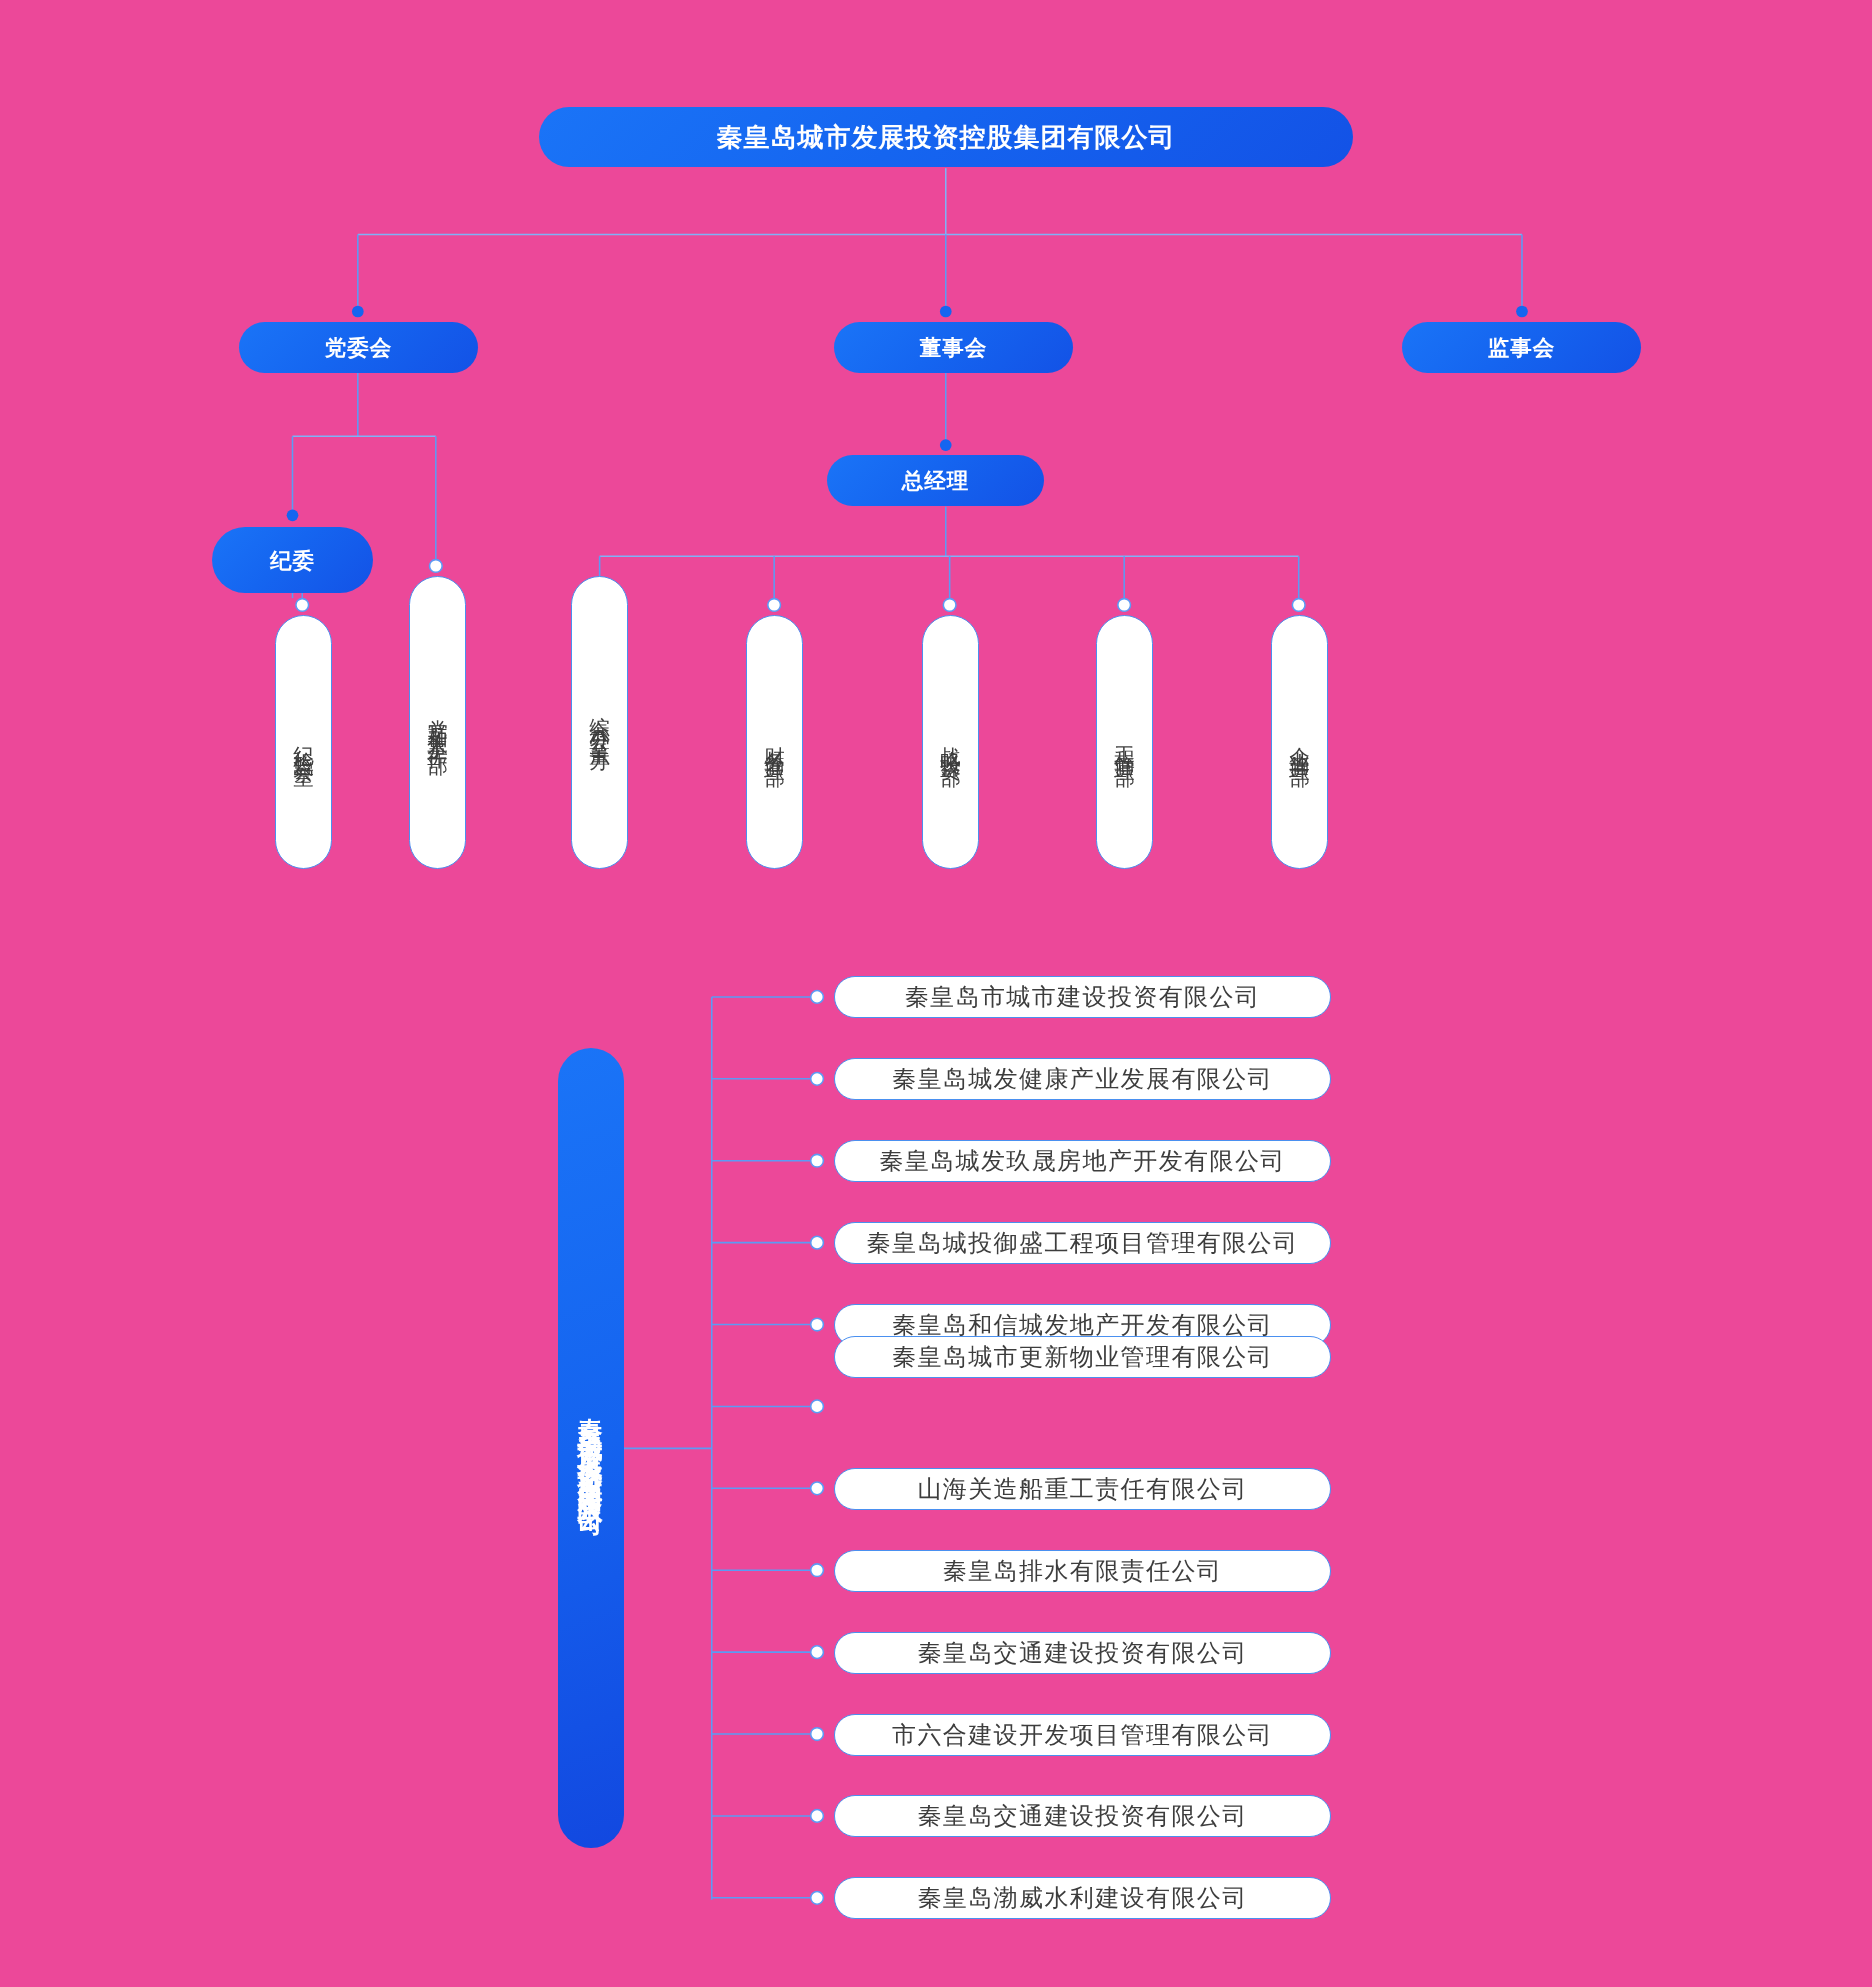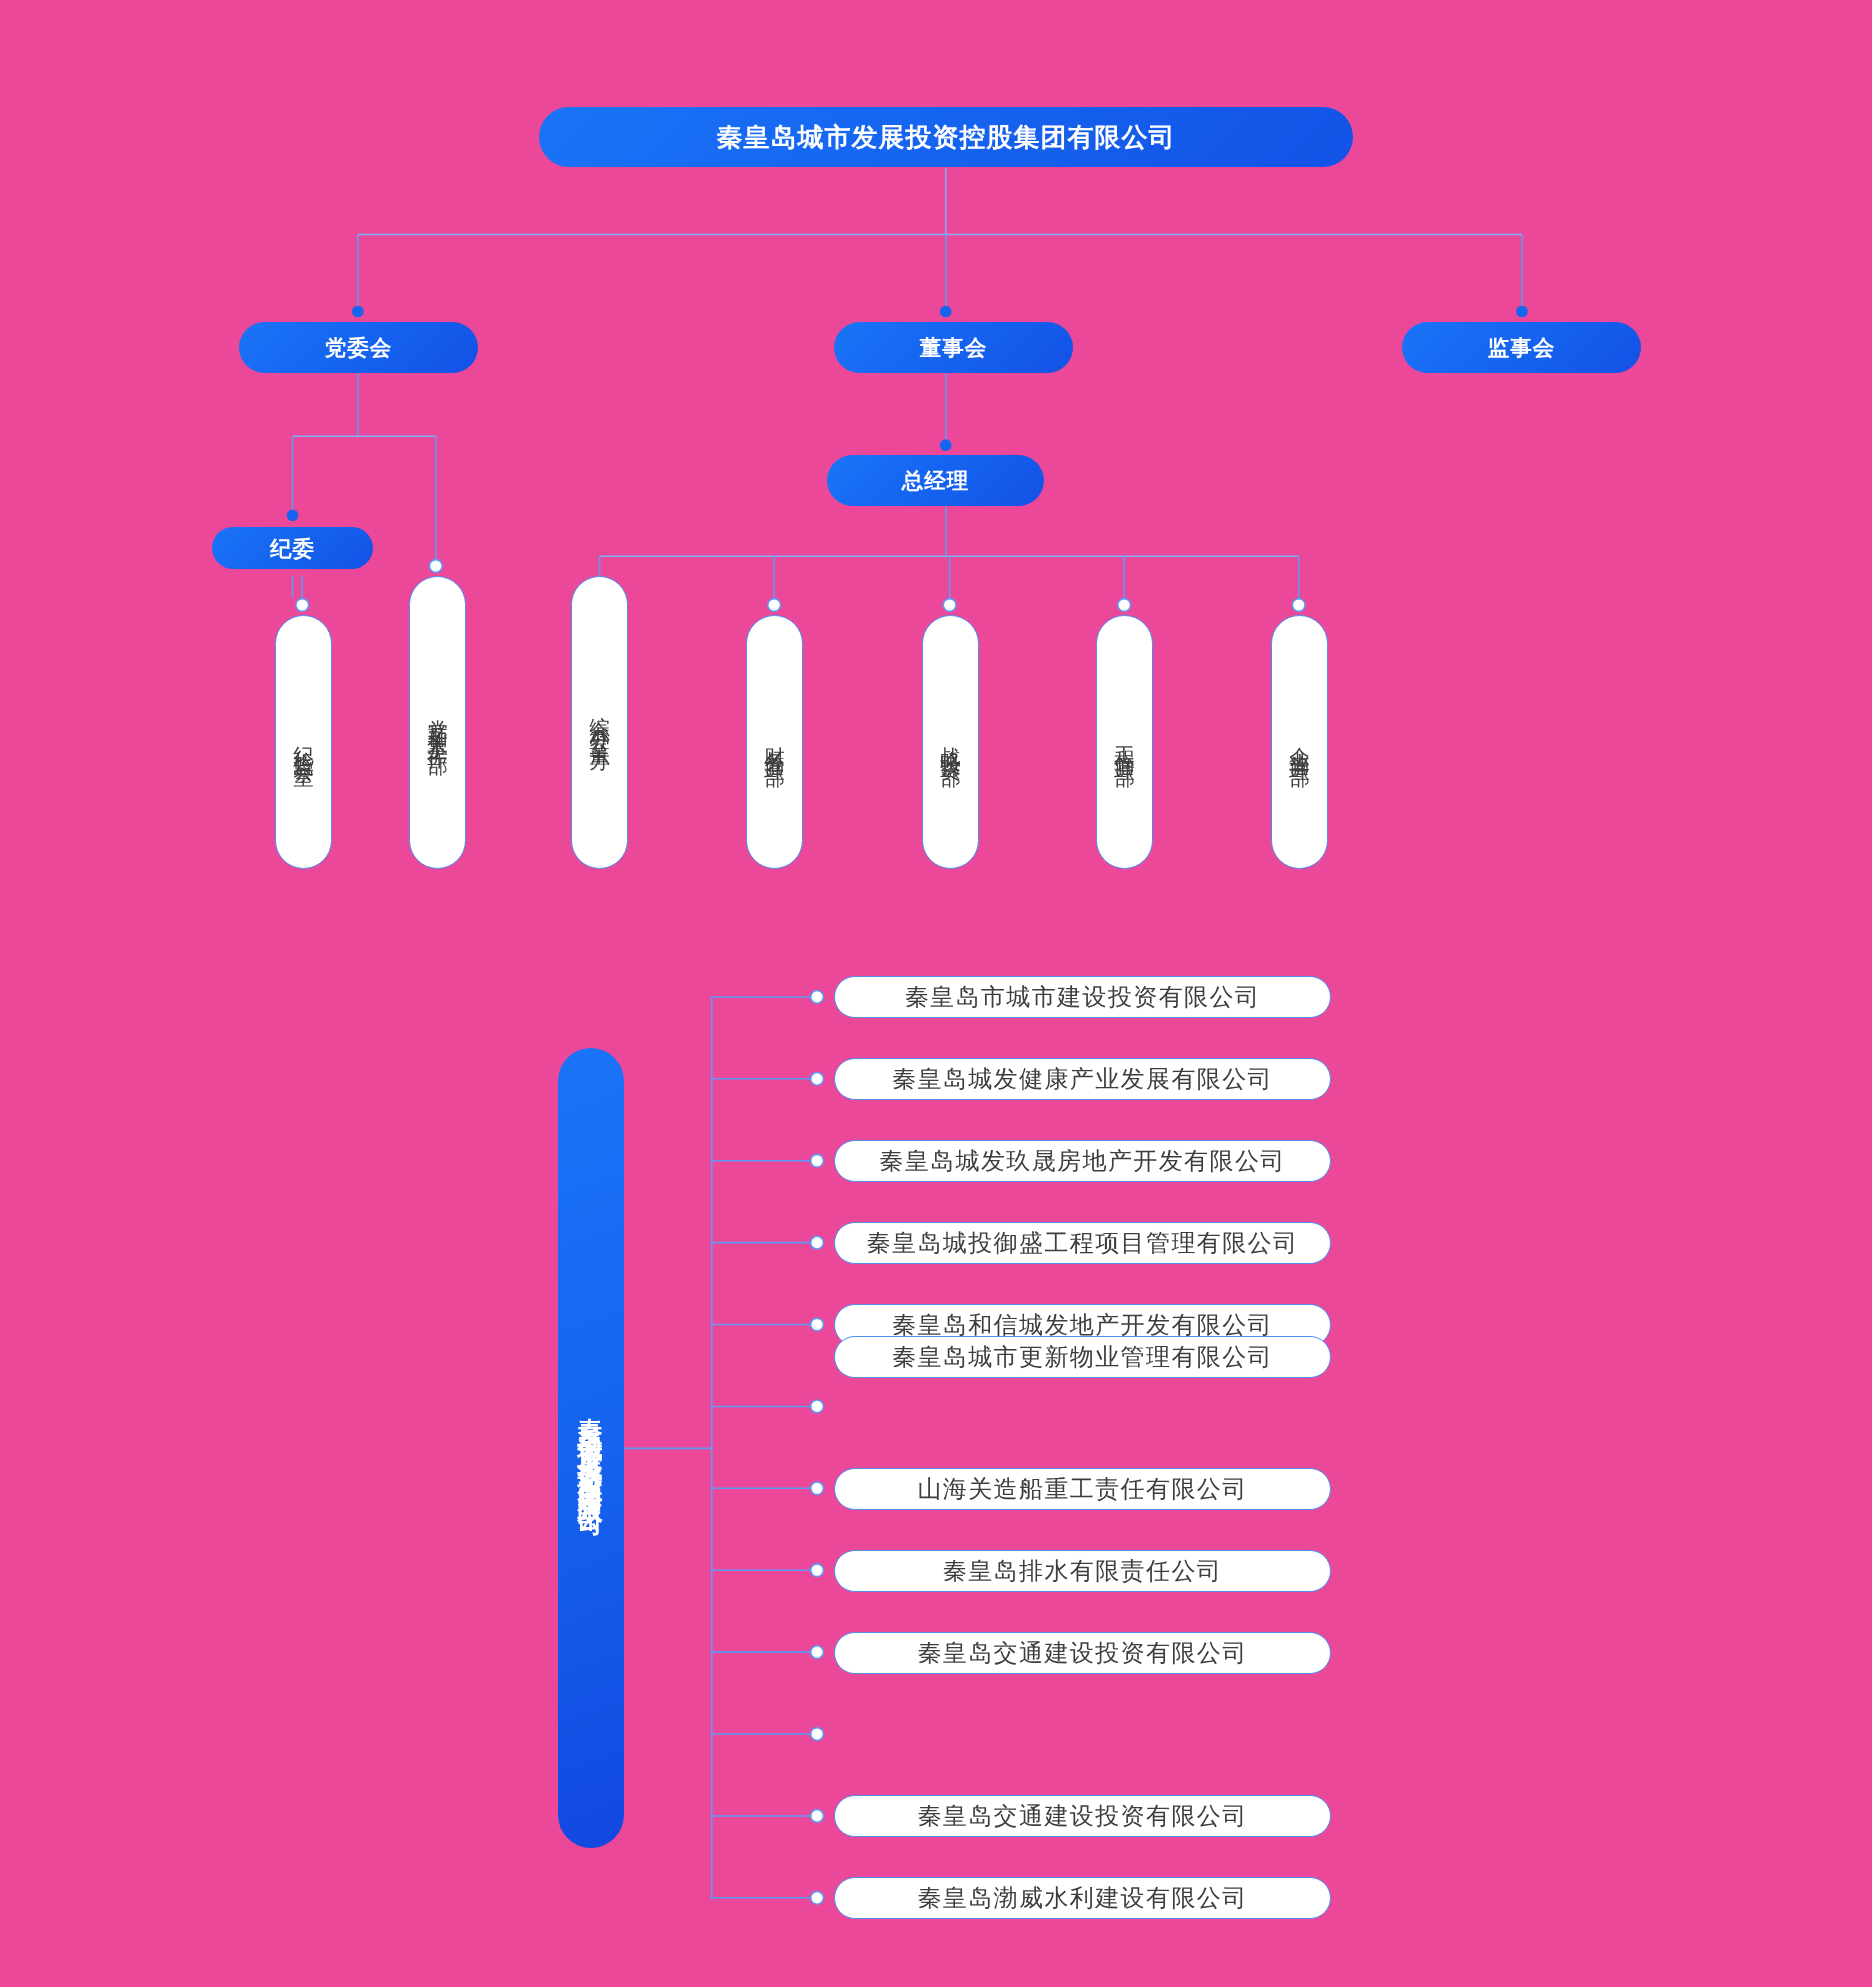--- a/index.html
+++ b/index.html
@@ -76,21 +76,21 @@
   
   #root-node{
     left:539px;  top:107px;  width:814px;  height:60px;
     font-size:26px;
   }
   .tier2{ top:322px; height:51px; font-size:21.5px; }
   #node-party{      left:239px;  width:239px; }
   #node-board{      left:834px;  width:239px; }
   #node-supervisor{ left:1402px; width:239px; }
 
-  #node-discipline{ left:212px; top:527px; width:161px; height:42px; font-size:21.5px; }
+  #node-discipline{ left:212px; top:527px; width:161px; height:66px; font-size:21.5px; }
   #node-gm{         left:827px; top:455px; width:217px; height:51px; font-size:21.5px; }
 
   .deptbox{ top:615px; width:57px; height:254px; font-size:20.5px; }
   #dept-jjjcs { left:275px;  }
   #dept-dqrs  { left:409px;  height:293px; top:576px; }
   #dept-zhbgs { left:571px;  height:293px; top:576px; }
   #dept-cwglb { left:746px;  }
   #dept-zltzb { left:922px;  }
   #dept-gcglb { left:1096px; }
   #dept-qyglb { left:1271px; }
@@ -211,17 +211,18 @@
 
   <div class="node pill-outline sub-pill" style="top:976px">秦皇岛市城市建设投资有限公司</div>
   <div class="node pill-outline sub-pill" style="top:1058px">秦皇岛城发健康产业发展有限公司</div>
   <div class="node pill-outline sub-pill" style="top:1140px">秦皇岛城发玖晟房地产开发有限公司</div>
   <div class="node pill-outline sub-pill" style="top:1222px">秦皇岛城投御盛工程项目管理有限公司</div>
   <div class="node pill-outline sub-pill" style="top:1304px">秦皇岛和信城发地产开发有限公司</div>
   <div class="node pill-outline sub-pill" style="top:1336px">秦皇岛城市更新物业管理有限公司</div>
   <div class="node pill-outline sub-pill" style="top:1468px">山海关造船重工责任有限公司</div>
   <div class="node pill-outline sub-pill" style="top:1550px">秦皇岛排水有限责任公司</div>
   <div class="node pill-outline sub-pill" style="top:1632px">秦皇岛交通建设投资有限公司</div>
+  <div class="node pill-outline sub-pill" style="top:1714px">市六合建设开发项目管理有限公司</div>
   <div class="node pill-outline sub-pill" style="top:1795px">秦皇岛交通建设投资有限公司</div>
   <div class="node pill-outline sub-pill" style="top:1877px">秦皇岛渤威水利建设有限公司</div>
 
 </div>
 
 
 </body></html>

